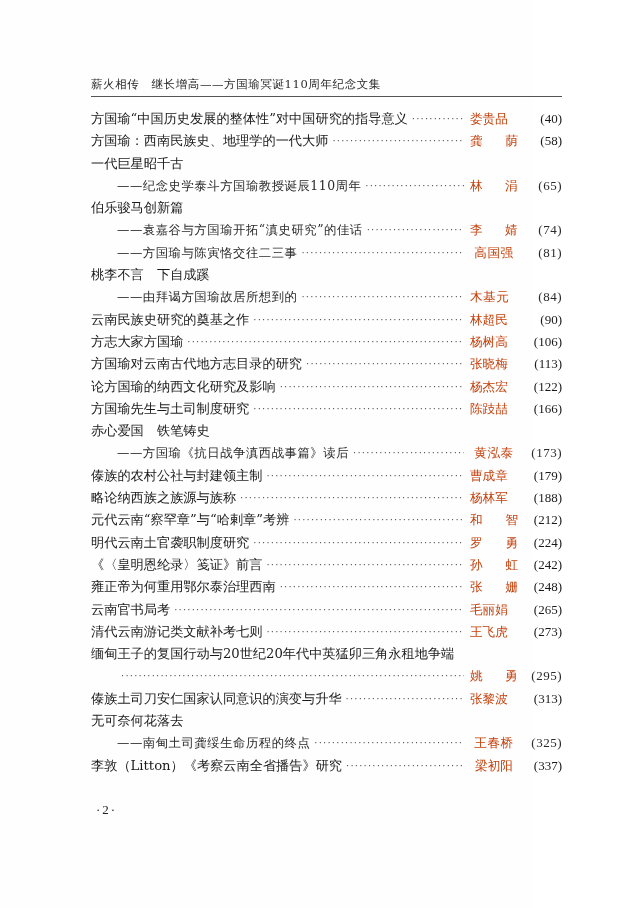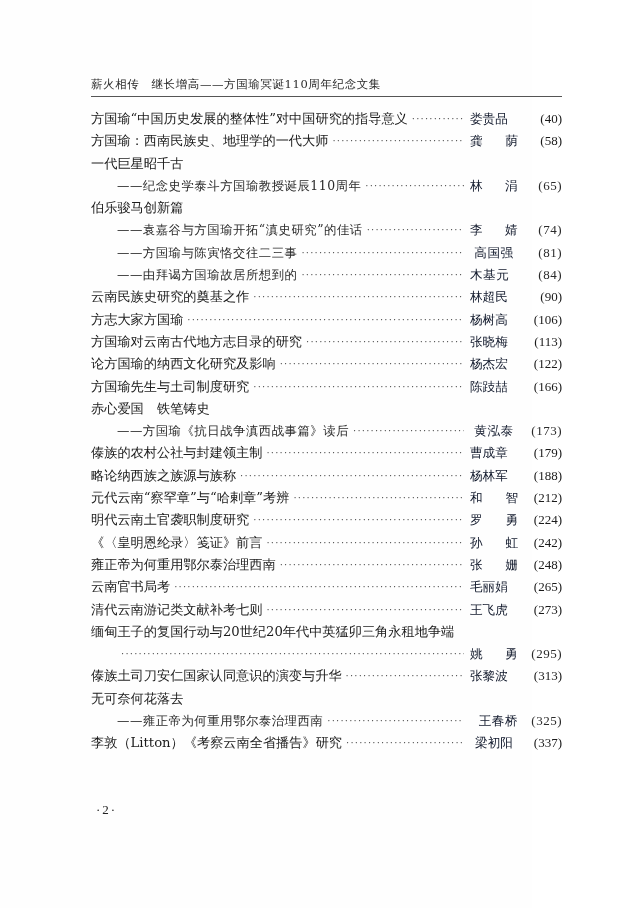--- a/index.html
+++ b/index.html
@@ -28,21 +28,21 @@
   .toc-title { flex: 0 0 auto; }
   .leader {
     flex: 1 1 auto; overflow: hidden; margin: 0 6px 0 4px;
     color: #444; font-size: 10px; letter-spacing: 1.2px; line-height: 22.3px;
   }
   .leader::before {
     content: "··································································································································";
   }
   .author {
     flex: 0 0 auto; width: 48px; display: flex; justify-content: space-between;
-    font-size: 12.6px; color: #0f172a;
+    font-size: 12.6px; color: #c2410c;
   }
   .page-ref { flex: 0 0 auto; width: 44px; text-align: right; font-size: 13px; font-family: "Liberation Serif", serif; }
   .folio {
     position: absolute; left: 96px; top: 802px; font-size: 13px;
     font-family: "Liberation Serif", serif; color: #222; letter-spacing: 2px;
   }
 </style>
 </head>
 <body>
 
@@ -93,20 +93,23 @@
         <span class="page-ref">(74)</span>
       </div>
       <div class="toc-line sub">
         <span class="toc-title">——方国瑜与陈寅恪交往二三事</span>
         <span class="leader"></span>
         <span class="author" style="justify-content: center;">
           <span>高国强</span>
         </span>
         <span class="page-ref">(81)</span>
       </div>
+      <div class="toc-line">
+        <span class="toc-title">桃李不言　下自成蹊</span>
+      </div>
       <div class="toc-line sub">
         <span class="toc-title">——由拜谒方国瑜故居所想到的</span>
         <span class="leader"></span>
         <span class="author" style="justify-content: flex-start;">
           <span>木基元</span>
         </span>
         <span class="page-ref">(84)</span>
       </div>
       <div class="toc-line">
         <span class="toc-title">云南民族史研究的奠基之作</span>
@@ -244,23 +247,23 @@
         <span class="leader"></span>
         <span class="author" style="justify-content: flex-start;">
           <span>张黎波</span>
         </span>
         <span class="page-ref">(313)</span>
       </div>
       <div class="toc-line">
         <span class="toc-title">无可奈何花落去</span>
       </div>
       <div class="toc-line sub">
-        <span class="toc-title">——雍正帝为何重用鄂尔泰治理西南</span>
-        <span class="leader"></span>
-        <span class="author" style="justify-content: flex-end;">
+        <span class="toc-title">——南甸土司龚绥生命历程的终点</span>
+        <span class="leader"></span>
+        <span class="author" style="justify-content: center;">
           <span>王春桥</span>
         </span>
         <span class="page-ref">(325)</span>
       </div>
       <div class="toc-line">
         <span class="toc-title">李敦（Litton）《考察云南全省播告》研究</span>
         <span class="leader"></span>
         <span class="author" style="justify-content: center;">
           <span>梁初阳</span>
         </span>

